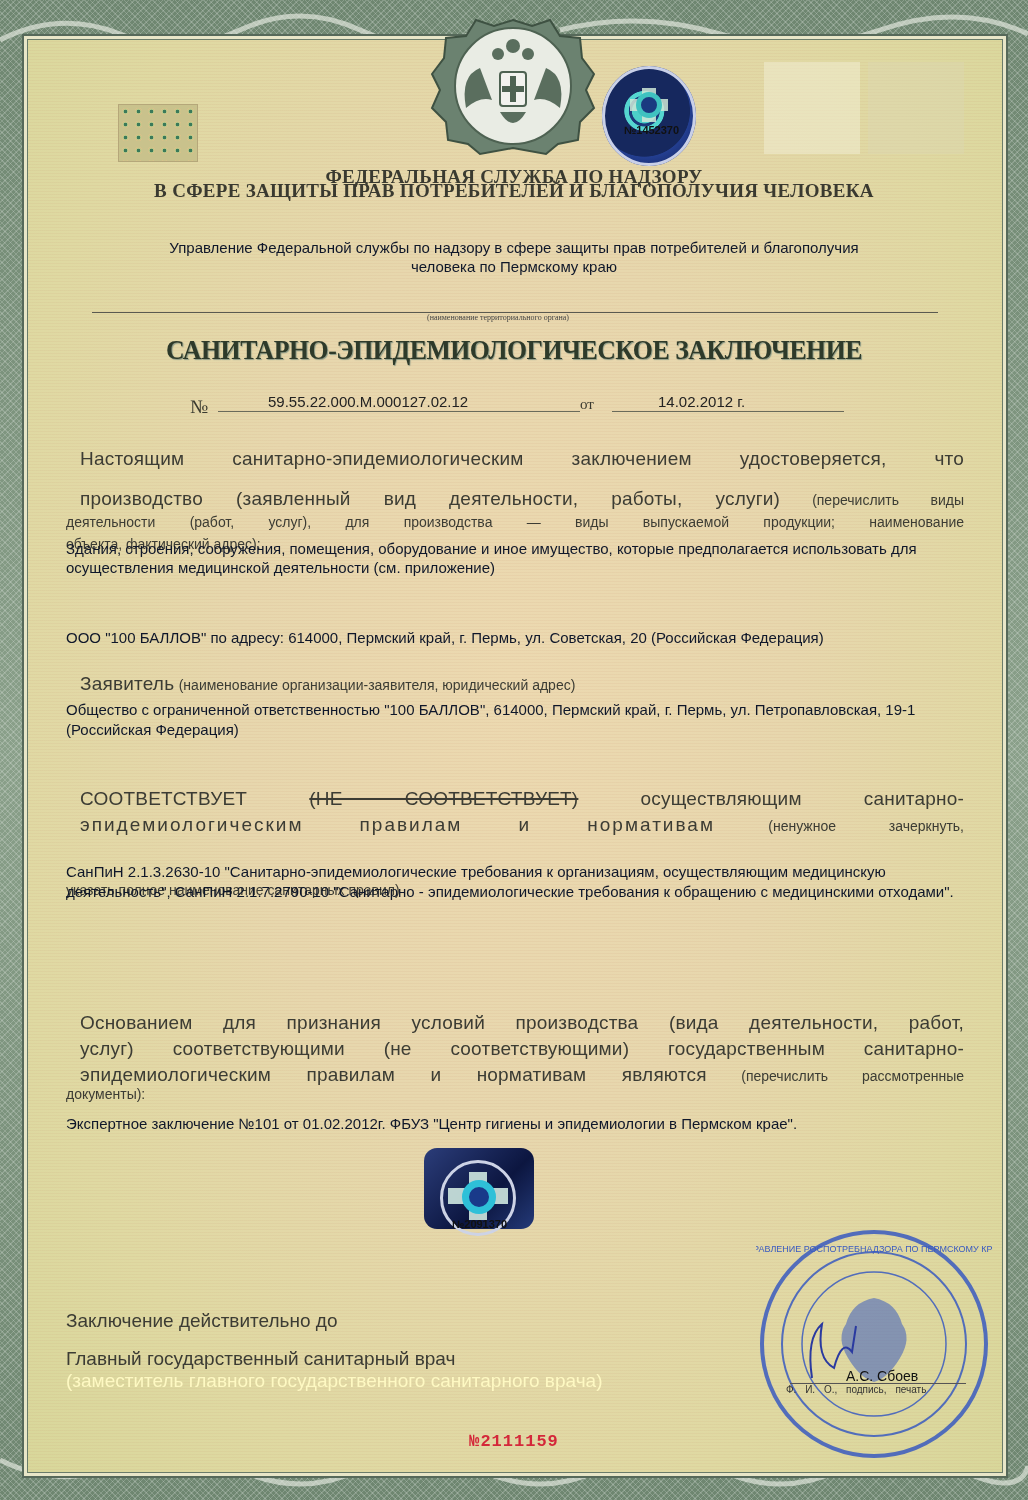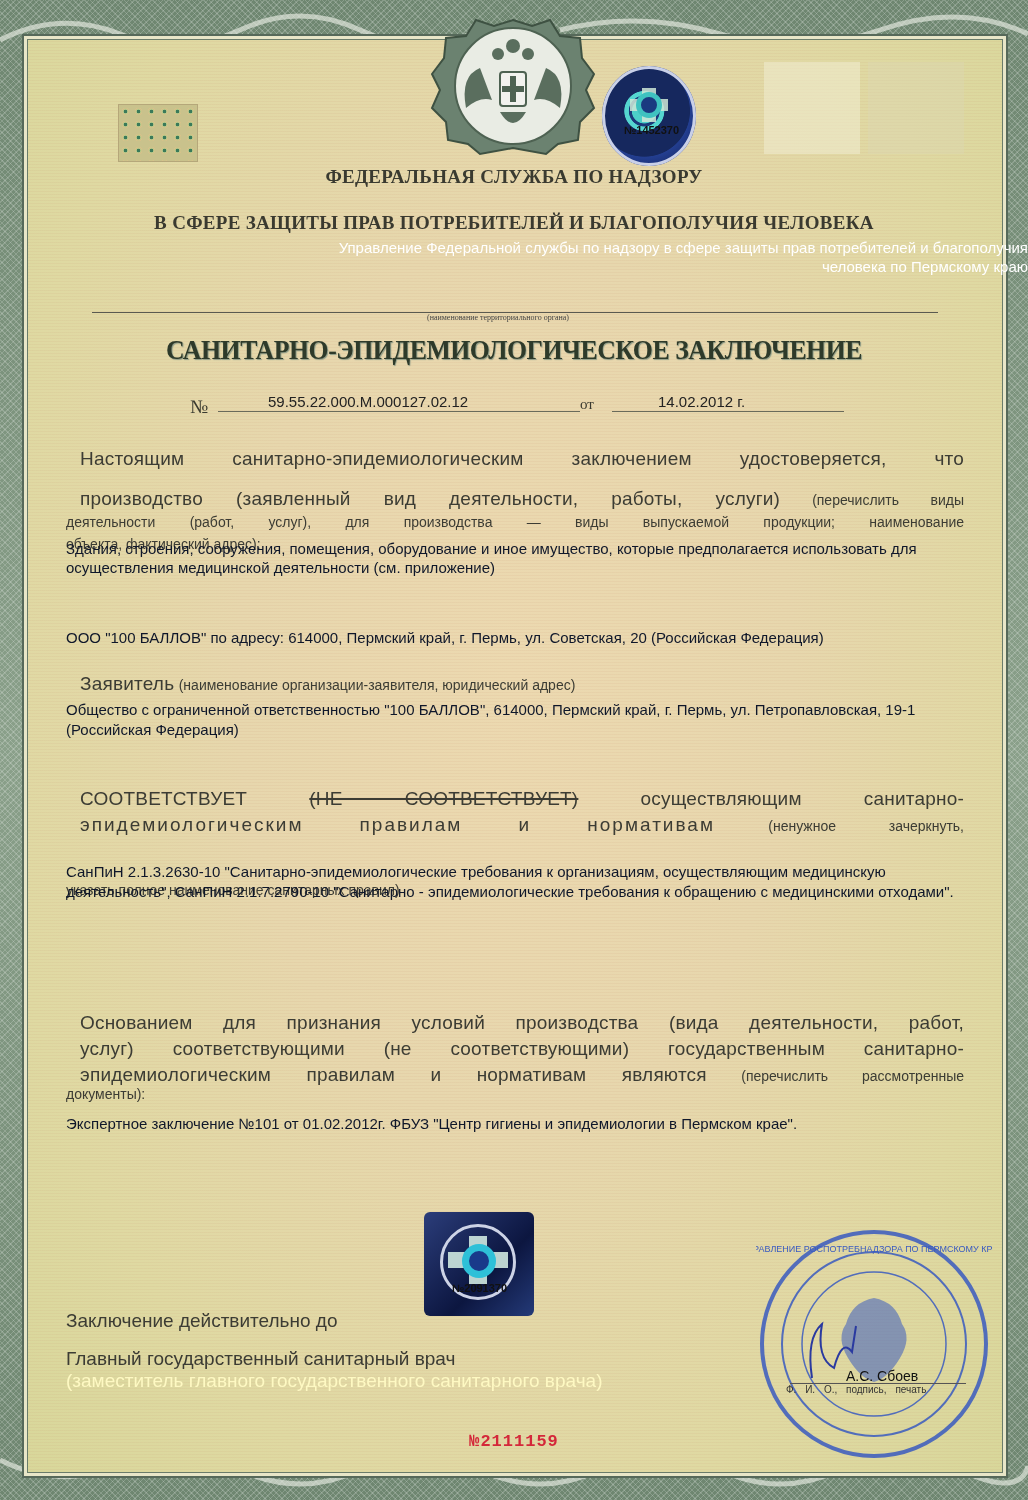--- a/index.html
+++ b/index.html
@@ -24,22 +24,22 @@
   .holo-seal { left:602px; top:66px; width:94px; height:100px; border-radius:50%;
     background: radial-gradient(circle at 45% 45%, #4cd0c8 0 16%, #1b3a7a 17% 20%, #55d6d0 21% 26%, #16285e 27% 60%, #233e90 61%, #0e1a4a 100%);
     box-shadow: 0 0 0 3px #c9d0e8 inset; }
   .holo-num { position:absolute; left:22px; top:58px; font:bold 11px "Liberation Sans Narrow","Liberation Sans", sans-serif; color:#111; }
   .holo-cross { position:absolute; left:28px; top:22px; width:38px; height:34px;
     background: linear-gradient(#cfe8d8,#cfe8d8) center/14px 100% no-repeat, linear-gradient(#cfe8d8,#cfe8d8) center/100% 12px no-repeat; opacity:.85; }
   .holo-g { position:absolute; left:34px; top:26px; width:26px; height:26px; border-radius:50%; border:5px solid #3fc2c0; box-sizing:border-box; background:#1a3a80; }
   .blank-rect-1 { left:764px; top:62px; width:96px; height:92px; background:rgba(240,236,210,0.55); }
   .blank-rect-2 { left:868px; top:62px; width:96px; height:92px; background:rgba(220,215,180,0.4); }
   .agency1 { left:0; width:1028px; top:166px; text-align:center; font:bold 19px "Liberation Serif", serif; color:#3a3a30; letter-spacing:0.3px; }
-  .agency2 { left:0; width:1028px; top:212px; text-align:center; font:bold 19px "Liberation Serif", serif; color:#3a3a30; letter-spacing:0.3px; }
-  .dept { left:0; width:1028px; top:238px; text-align:right; font:15px "Liberation Sans", sans-serif; color:#ffffff; line-height:19px; }
+  .agency2 { left:0; width:1028px; top:180px; text-align:center; font:bold 19px "Liberation Serif", serif; color:#3a3a30; letter-spacing:0.3px; }
+  .dept { left:0; width:1028px; top:238px; text-align:center; font:15px "Liberation Sans", sans-serif; color:#0f172a; line-height:19px; }
   .rule-org { left:92px; top:312px; width:846px; height:0; border-top:1px solid #5a5a50; }
   .org-caption { left:0; width:996px; top:313px; text-align:center; font:8px "Liberation Serif", serif; color:#444; }
   .doc-title { left:0; width:1028px; top:334px; text-align:center; font:bold 28px "Liberation Serif", serif; color:#2e3a2a; letter-spacing:-0.5px; text-shadow: 1px 1px 1px #8c9a86; transform:scaleX(0.92); }
   .num-label { left:190px; top:396px; font:19px "Liberation Serif", serif; color:#3a3a30; }
   .num-line { left:218px; top:411px; width:362px; border-top:1px solid #6a6a5a; }
   .num-val { left:268px; top:393px; font:15px "Liberation Sans", sans-serif; color:#222; }
   .ot-label { left:580px; top:396px; font:15px "Liberation Serif", serif; color:#3a3a30; }
   .date-line { left:612px; top:411px; width:232px; border-top:1px solid #6a6a5a; }
   .date-val { left:658px; top:393px; font:15px "Liberation Sans", sans-serif; color:#222; }
   .para { left:66px; width:898px; color:#3c3c34; }
@@ -53,21 +53,21 @@
   .p1v { top:539px; line-height:19px; }
   .p2v { top:628px; line-height:20px; }
   .p3 { top:673px; line-height:22px; }
   .p3v { top:700px; line-height:20px; }
   .p4 { top:786px; line-height:26px; }
   .p4c { top:836px; line-height:20px;margin-top:44px; }
   .p4v { top:862px; line-height:20px; }
   .p5 { top:1010px; line-height:26px; }
   .p5c { top:1084px; line-height:20px; }
   .p5v { top:1114px; line-height:20px; }
-  .holo-bottom { left:424px; top:1212px; width:110px; height:104px; border-radius:6px;
+  .holo-bottom { left:424px; top:1148px; width:110px; height:81px; border-radius:13px;
     background: linear-gradient(135deg,#2b3d7a,#0c1640 60%,#243a78); }
   .holo-bottom .ring { position:absolute; left:16px; top:12px; width:76px; height:76px; border-radius:50%; border:3px solid #cdd3e6; box-sizing:border-box; }
   .holo-bottom .cross { position:absolute; left:24px; top:24px; width:60px; height:48px; background: linear-gradient(#cfe8e0,#cfe8e0) center/18px 100% no-repeat, linear-gradient(#cfe8e0,#cfe8e0) center/100% 16px no-repeat; opacity:.9; }
   .holo-bottom .g { position:absolute; left:38px; top:32px; width:34px; height:34px; border-radius:50%; border:7px solid #2ec0d8; box-sizing:border-box; background:#193a8a; }
   .holo-bottom .num { position:absolute; left:28px; top:70px; font:bold 11px "Liberation Sans", sans-serif; color:#111; }
   .valid { left:66px; top:1310px; font:19px "Liberation Sans", sans-serif; color:#3c3c34; }
   .chief1 { left:66px; top:1348px; font:19px "Liberation Sans", sans-serif; color:#3c3c34; }
   .chief2 { left:66px; top:1370px; font:19px "Liberation Sans", sans-serif; color:#fef9c3; }
   .serial { left:0; width:1028px; top:1432px; text-align:center; font:bold 17px "Liberation Mono", monospace; color:#d4283a; letter-spacing:1px; }
   .stamp { left:756px; top:1228px; width:236px; height:232px; }

